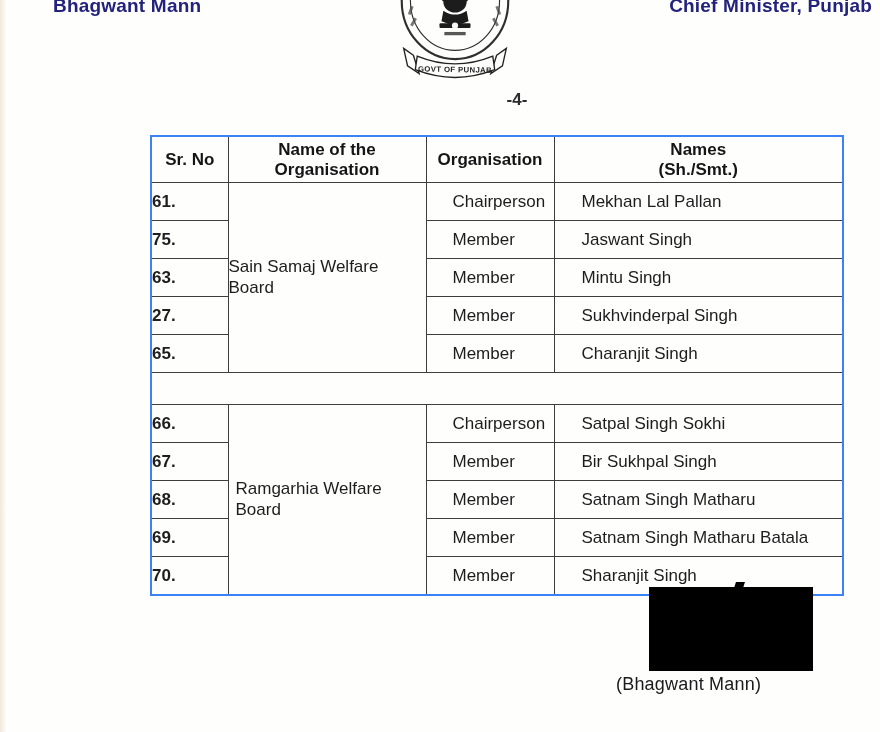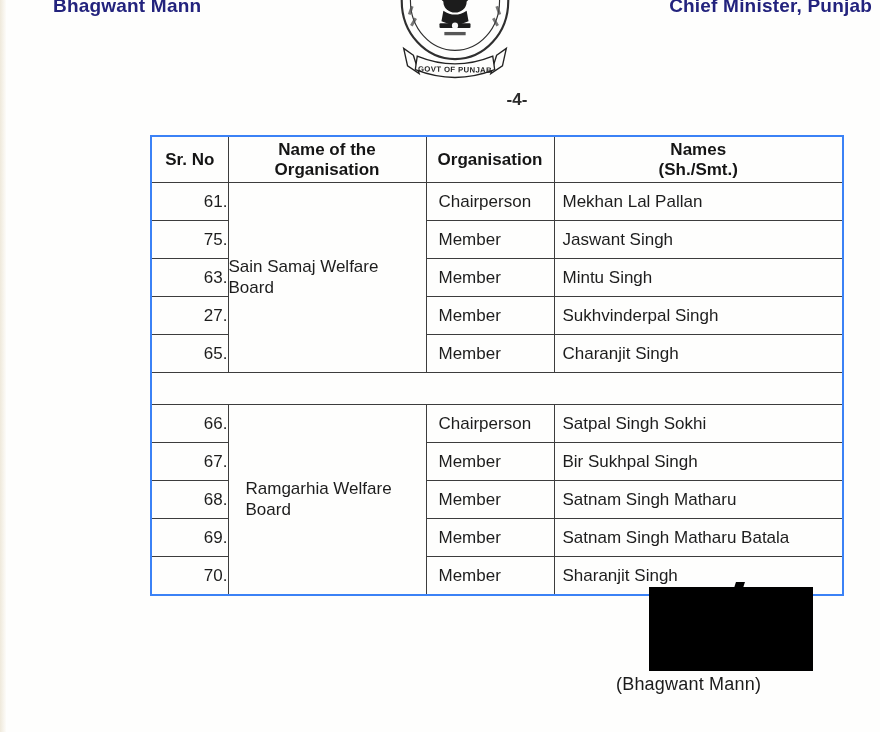--- a/index.html
+++ b/index.html
@@ -40,27 +40,27 @@
   .roster th, .roster td { border: 1.6px solid #3d3d3d; padding: 0; }
   .roster th {
     height: 45px; font-weight: bold; text-align: center; vertical-align: middle;
     white-space: pre-line; line-height: 1.15; font-size: 17px; color: #151515;
   }
   .roster td { height: 37px; vertical-align: middle; }
   .col-sr    { width: 77px;  }
   .col-org   { width: 198px; }
   .col-desig { width: 128px; }
   .col-names { width: 289px; }
-  td.sr    { text-align: right; }
+  td.sr    { text-align: left; font-weight: bold; }
   td.org   { line-height: 1.2; }
   td.org span { display: inline-block; max-width: 165px; }
-  td.org-left { text-align: left; padding-left: 17px; }
+  td.org-left { text-align: left; padding-left: 7px; }
   td.org-left span { text-align: left; }
-  td.desig { padding-left: 12px; }
-  td.nm    { padding-left: 8px; }
+  td.desig { padding-left: 26px; }
+  td.nm    { padding-left: 27px; }
   tr.spacer td { height: 31px; }
 
   .redaction {
     position: absolute; left: 649px; top: 587px; width: 164px; height: 84px;
     background: #000;
   }
   .redaction::before {
     content: ""; position: absolute; top: -5px; left: 86px;
     width: 9px; height: 6px; background: #000; transform: skewX(-18deg);
   }

